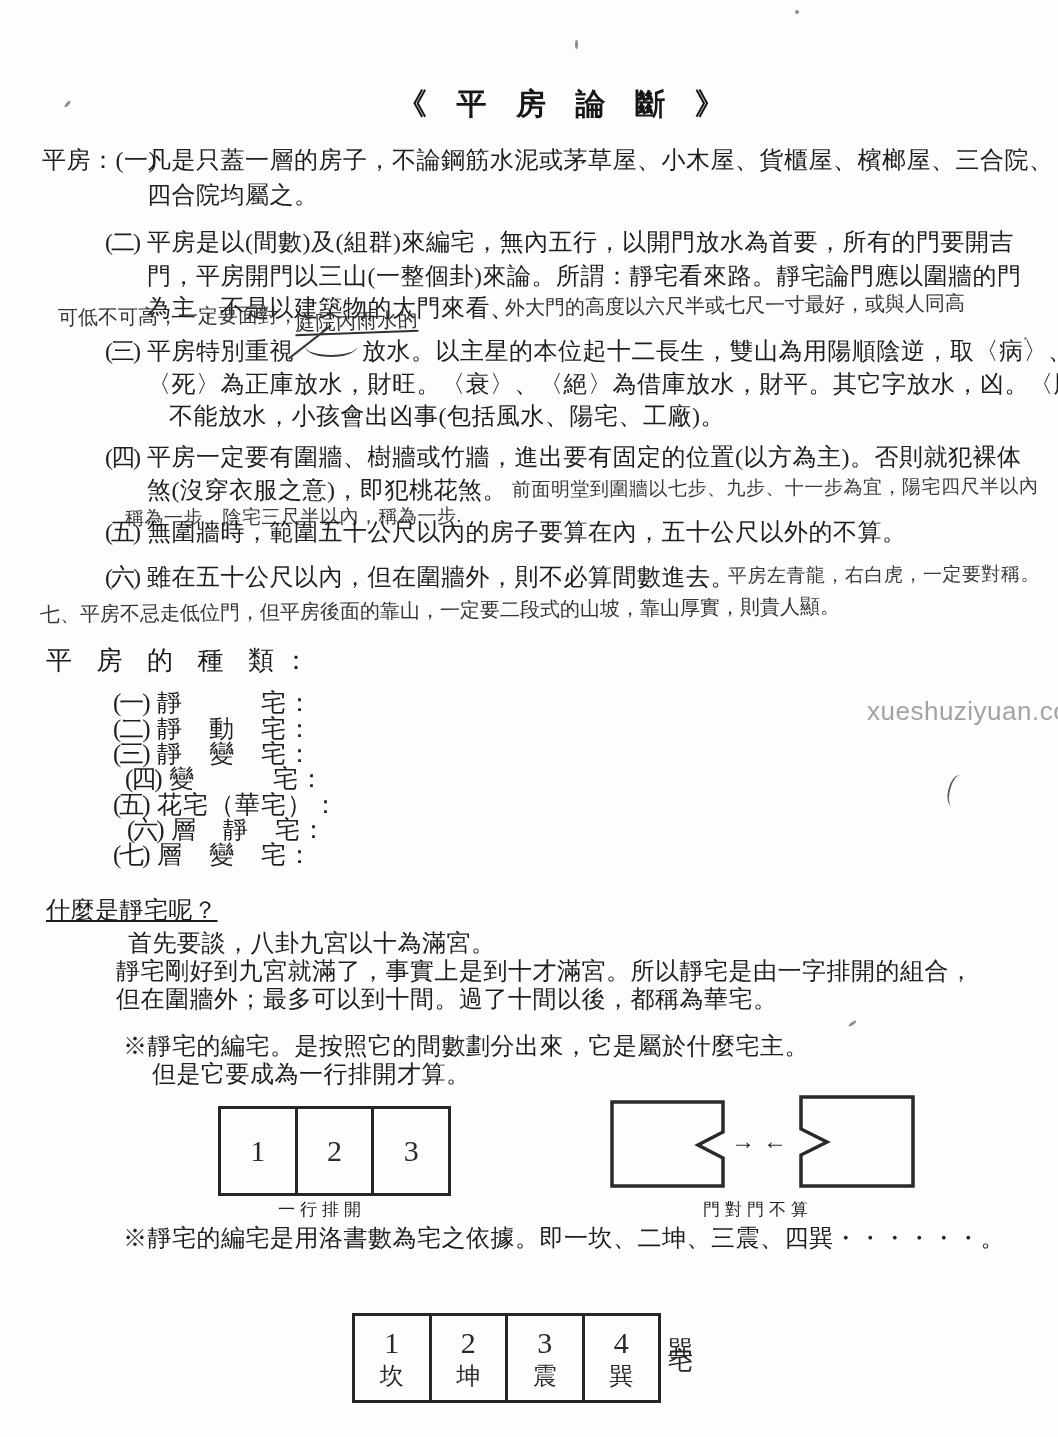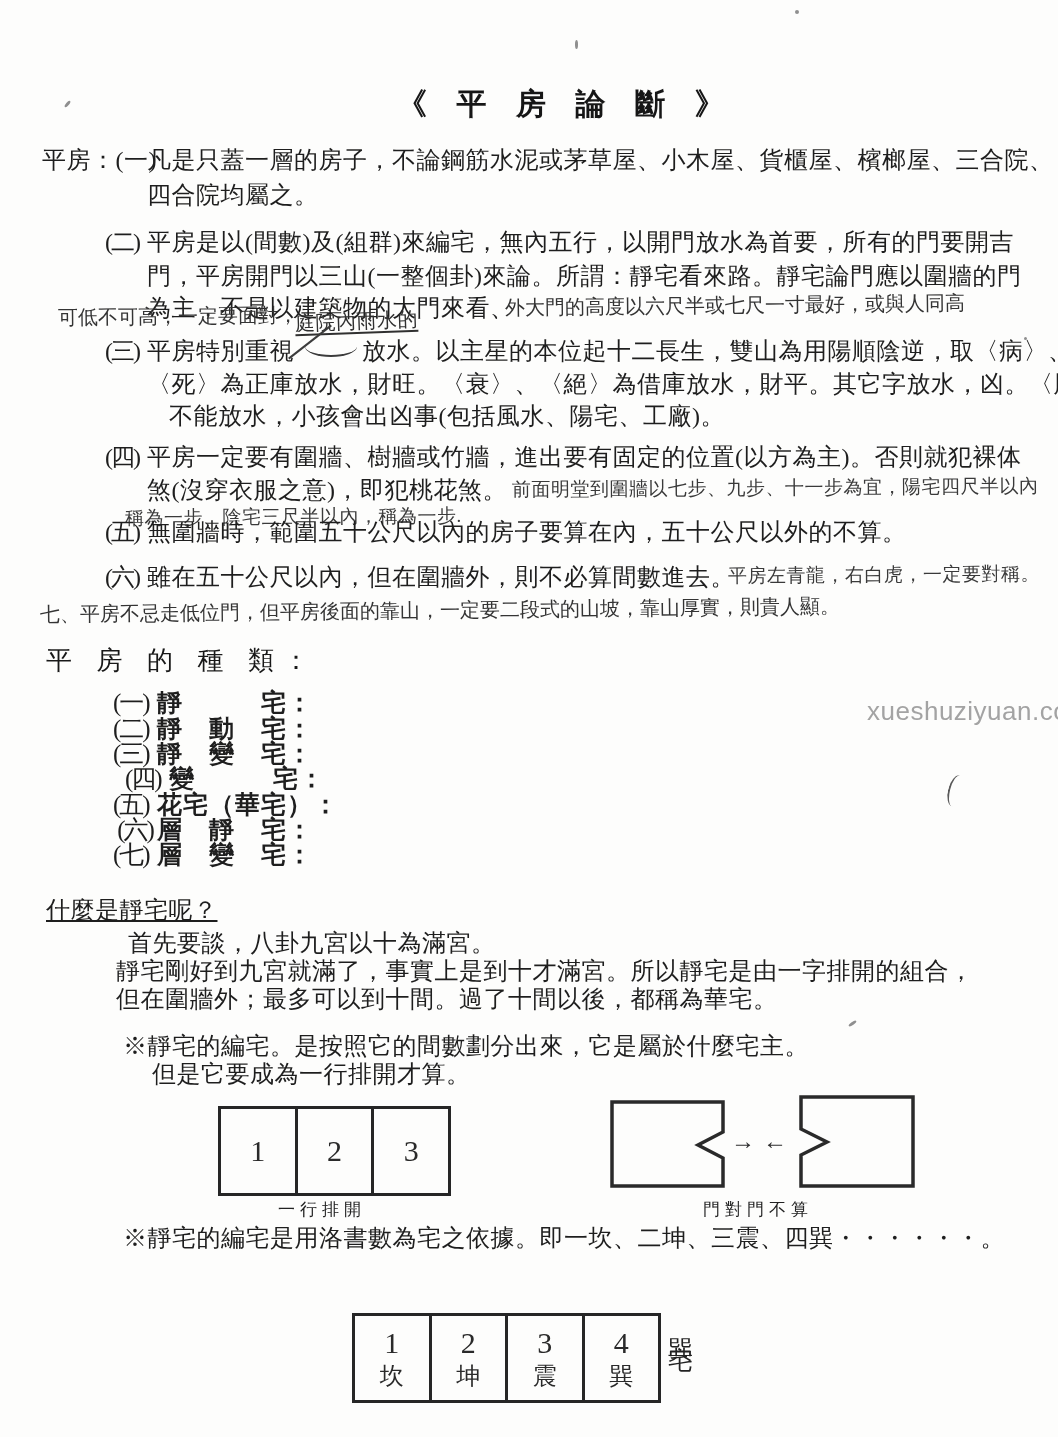--- a/index.html
+++ b/index.html
@@ -9,21 +9,21 @@
     font-family:"Liberation Serif","DejaVu Serif",serif;color:#1e1e1e;
   }
   .t{position:absolute;white-space:nowrap;font-size:24px;letter-spacing:0.5px;line-height:1.2;}
   .title{font-size:30px;font-weight:bold;letter-spacing:11px;color:#161616;}
   .hand{font-size:20px;color:#343434;letter-spacing:0;transform:rotate(-0.6deg);}
   .hand2{font-size:19px;color:#3a3a3a;letter-spacing:0.5px;transform:rotate(-0.4deg);}
   .insert{font-size:20px;color:#303030;text-decoration:underline;text-underline-offset:4px;transform:rotate(-2deg);}
   .heading{font-size:26px;letter-spacing:9px;color:#181818;}
   .type-row{position:absolute;font-size:25px;white-space:nowrap;}
   .type-marker{display:inline-block;width:44px;letter-spacing:-2px;}
-  .type-label{letter-spacing:1px;font-weight:bold;}
+  .type-label{letter-spacing:1px;}
   .caption{font-size:17px;letter-spacing:5px;color:#222;}
   .box-row{position:absolute;display:flex;border:3px solid #262626;background:transparent;}
   .box-cell{flex:1;display:flex;flex-direction:column;align-items:center;justify-content:center;border-left:3px solid #262626;}
   .box-cell:first-child{border-left:none;}
   .cell-num{font-size:30px;color:#2a2a2a;line-height:1;}
   .cell-gua{font-size:24px;color:#2a2a2a;line-height:1;margin-top:6px;}
   .vlabel{position:absolute;writing-mode:vertical-rl;font-size:25px;letter-spacing:8px;color:#222;}
   .arrow{position:absolute;font-size:24px;color:#2b2b2b;}
   .watermark{position:absolute;font-family:"Liberation Sans","DejaVu Sans",sans-serif;
     font-size:26px;color:#a3a3a3;letter-spacing:0.5px;}
@@ -97,21 +97,21 @@
   </div>
   <div class="type-row" style="left:113px;top:737px;">
     <span class="type-marker">(三)</span><span class="type-label">靜　變　宅：</span>
   </div>
   <div class="type-row" style="left:125px;top:762px;">
     <span class="type-marker">(四)</span><span class="type-label">變　　　宅：</span>
   </div>
   <div class="type-row" style="left:113px;top:788px;">
     <span class="type-marker">(五)</span><span class="type-label">花宅（華宅）：</span>
   </div>
-  <div class="type-row" style="left:113px;top:813px;text-align:center;">
+  <div class="type-row" style="left:127px;top:813px;">
     <span class="type-marker">(六)</span><span class="type-label">層　靜　宅：</span>
   </div>
   <div class="type-row" style="left:113px;top:838px;">
     <span class="type-marker">(七)</span><span class="type-label">層　變　宅：</span>
   </div>
 
   <div class="t" style="left:46px;top:896px;text-decoration:underline;">什麼是靜宅呢？</div>
   <div class="t" style="left:128px;top:929px;">首先要談，八卦九宮以十為滿宮。</div>
   <div class="t" style="left:116px;top:957px;text-align:right;">靜宅剛好到九宮就滿了，事實上是到十才滿宮。所以靜宅是由一字排開的組合，</div>
   <div class="t" style="left:116px;top:985px;">但在圍牆外；最多可以到十間。過了十間以後，都稱為華宅。</div>

